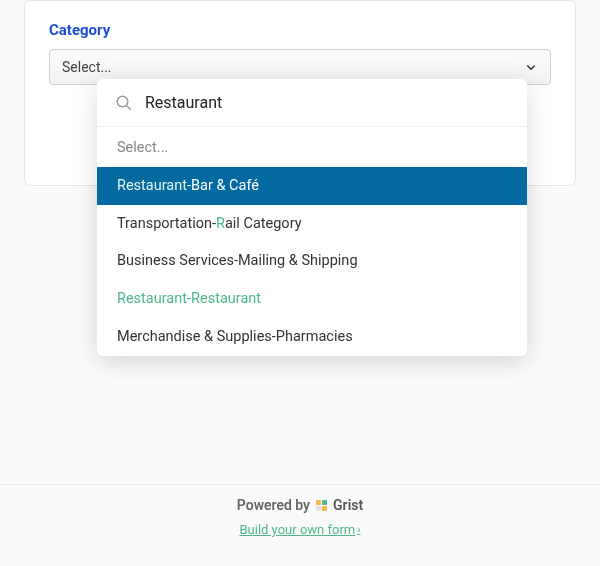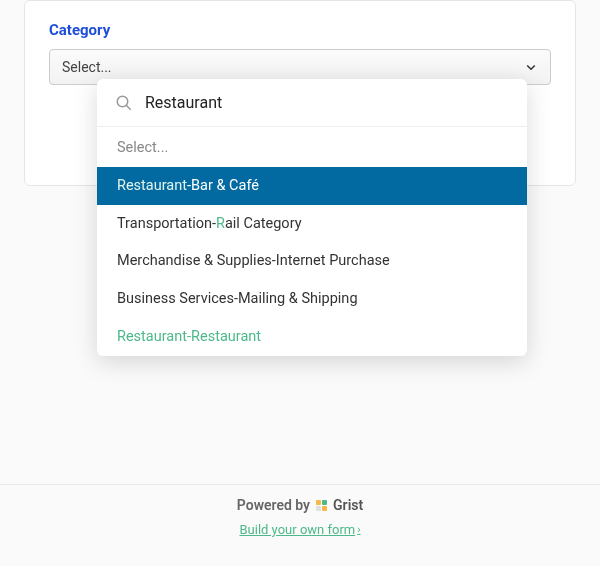--- a/index.html
+++ b/index.html
@@ -199,27 +199,27 @@
       <div class="option placeholder">Select...</div>
 
       <div class="option highlighted">
         <span class="match">Restaurant</span><span>-Bar &amp; Café</span>
       </div>
 
       <div class="option">
         <span>Transportation-</span><span class="match">R</span><span>ail Category</span>
       </div>
 
-      <div class="option">Merchandise &amp; Supplies-Internet Purchase</div>
 
       <div class="option">Business Services-Mailing &amp; Shipping</div>
 
       <div class="option">
         <span class="match">Restaurant</span><span class="match">-</span><span class="match">Restaurant</span>
       </div>
+      <div class="option">Merchandise &amp; Supplies-Pharmacies</div>
     </div>
   </div>
 </div>
 
 <div class="footer">
   <div class="powered-row">
     <span>Powered by</span>
     <span class="grist-logo">
       <span class="grist-dots">
         <span class="gd1"></span>

